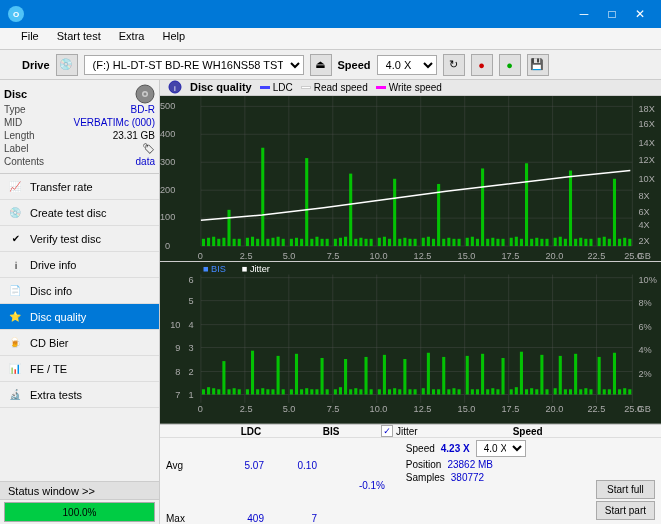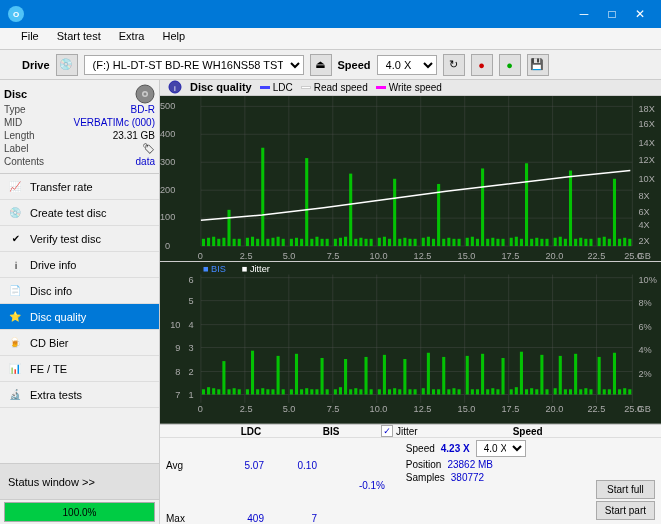--- a/index.html
+++ b/index.html
@@ -125,21 +125,21 @@
       gap: 6px;
     }
     .nav-item.active { background: #0078d7; color: white; }
     .nav-item-icon { width: 16px; height: 16px; display: flex; align-items: center; justify-content: center; font-size: 10px; flex-shrink: 0; }
 
     
     .sidebar-status {
       border-top: 1px solid #ccc;
     }
     .status-window-btn {
-      height: 36px;
+      height: 18px;
       display: flex;
       align-items: center;
       padding: 0 8px;
       cursor: pointer;
       font-size: 11px;
       background: #e0e0e0;
       border-bottom: 1px solid #ccc;
       color: #000;
       gap: 4px;
     }

